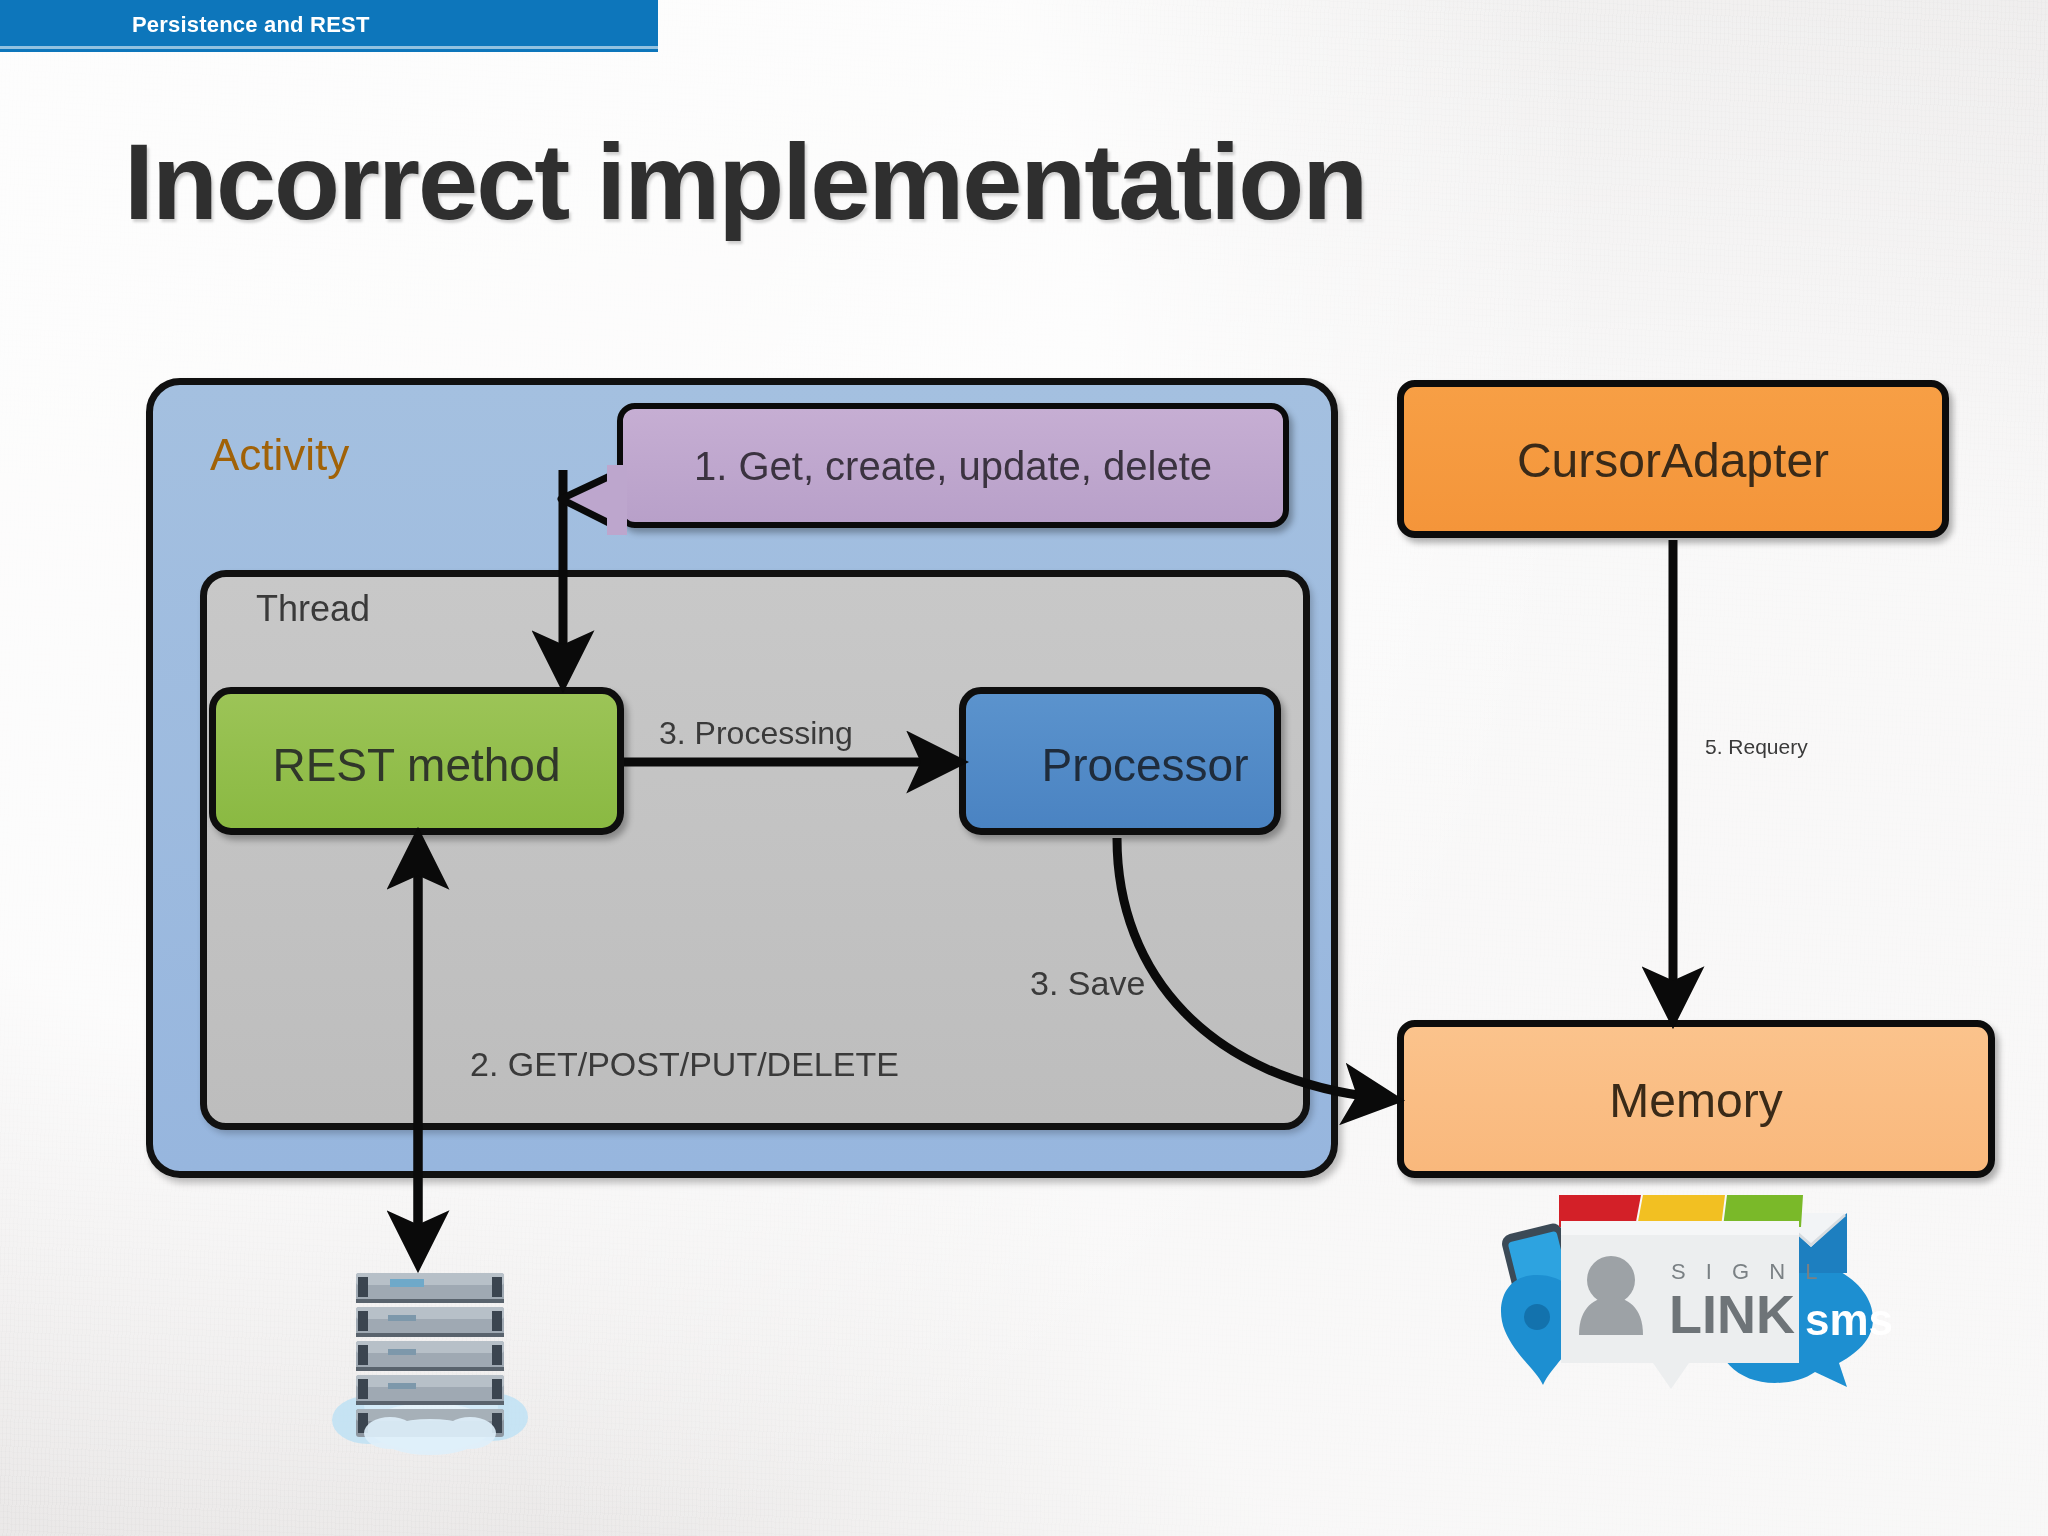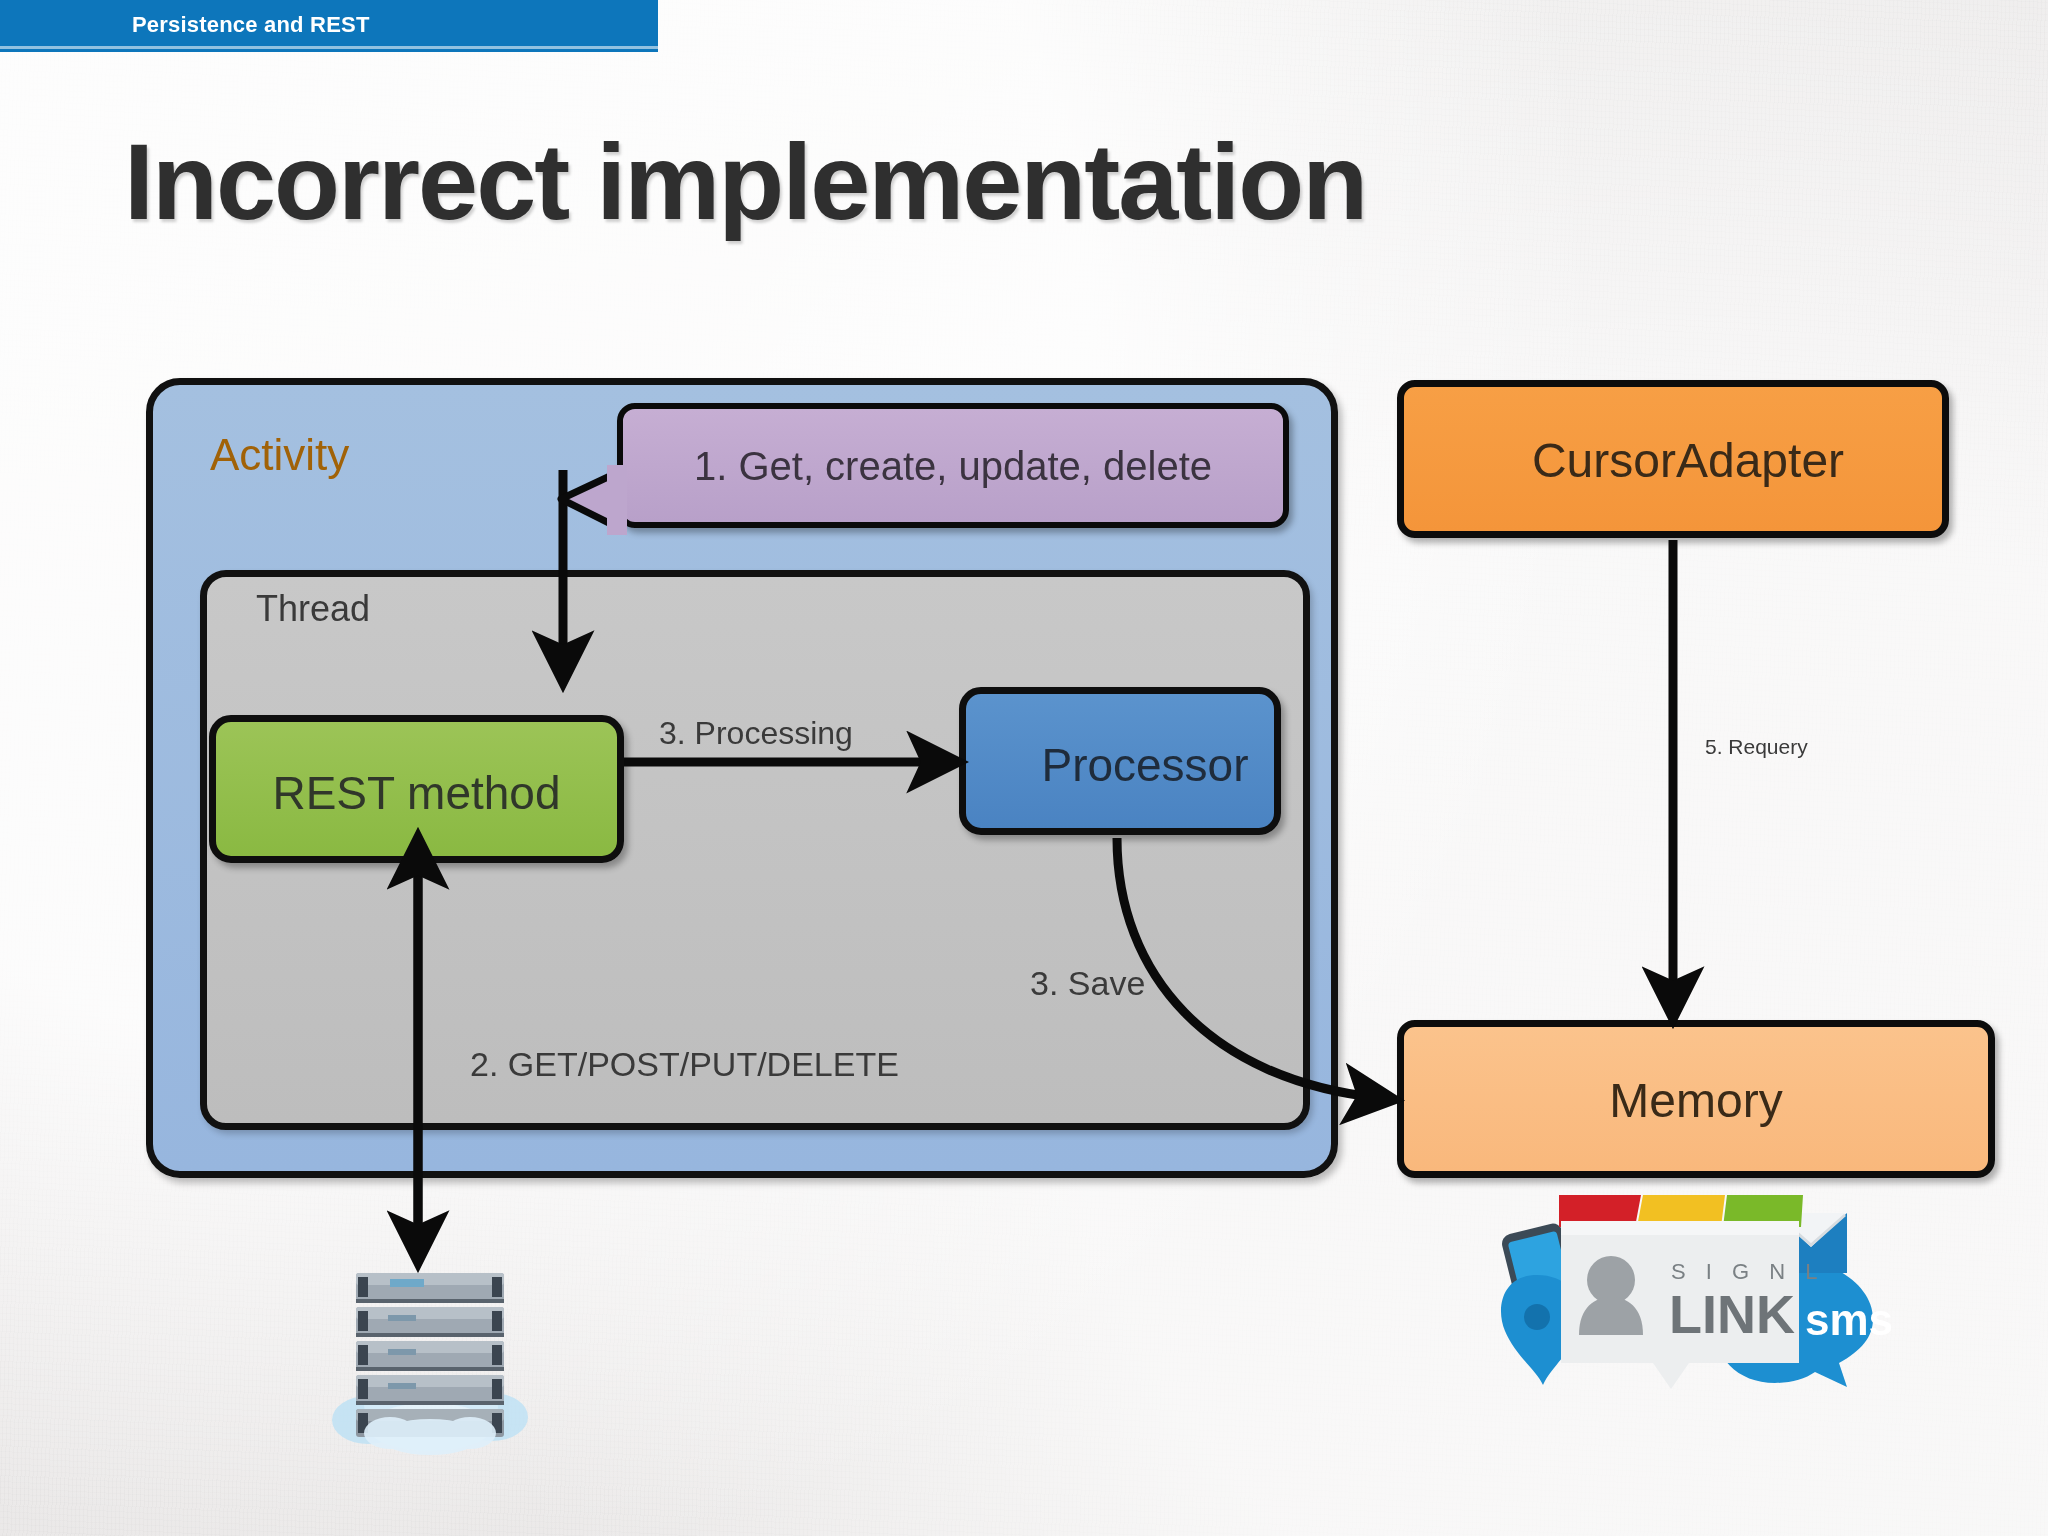--- a/index.html
+++ b/index.html
@@ -89,42 +89,41 @@
     position:absolute;left:555px;top:465px;width:72px;height:70px;
     z-index:3;
   }
 
   
   #box-rest{
     left:209px;top:687px;width:415px;height:148px;
     background:linear-gradient(180deg,#9cc457 0%,#8ab942 100%);
     border:7px solid #0e0e0e;border-radius:22px;
     box-shadow:4px 5px 6px rgba(0,0,0,.3);
-    margin-top:28px;
   }
   #box-rest .cap{top:44px;font-size:46px;color:#30372a;}
 
   
   #box-processor{
     left:959px;top:687px;width:322px;height:148px;
     background:linear-gradient(180deg,#5b93cd 0%,#4a83c2 100%);
     border:7px solid #0e0e0e;border-radius:22px;
     box-shadow:4px 5px 6px rgba(0,0,0,.3);
     padding-left:25px;
   }
   #box-processor .cap{top:44px;font-size:46px;color:#1f2c3c;}
 
   
   #box-cursoradapter{
     left:1397px;top:380px;width:552px;height:158px;
     background:linear-gradient(180deg,#f79f45 0%,#f4953a 100%);
     border:7px solid #0c0c0c;border-radius:18px;
     box-shadow:4px 5px 6px rgba(0,0,0,.3);
   }
-  #box-cursoradapter .cap{top:46px;font-size:48px;color:#3a2a18;padding-left:15px;}
+  #box-cursoradapter .cap{top:46px;font-size:48px;color:#3a2a18;}
 
   
   #box-memory{
     left:1397px;top:1020px;width:598px;height:158px;
     background:linear-gradient(180deg,#fbc38c 0%,#f9b87c 100%);
     border:7px solid #0c0c0c;border-radius:18px;
     box-shadow:4px 5px 6px rgba(0,0,0,.3);
   }
   #box-memory .cap{top:46px;font-size:48px;color:#3a2a18;}
 

